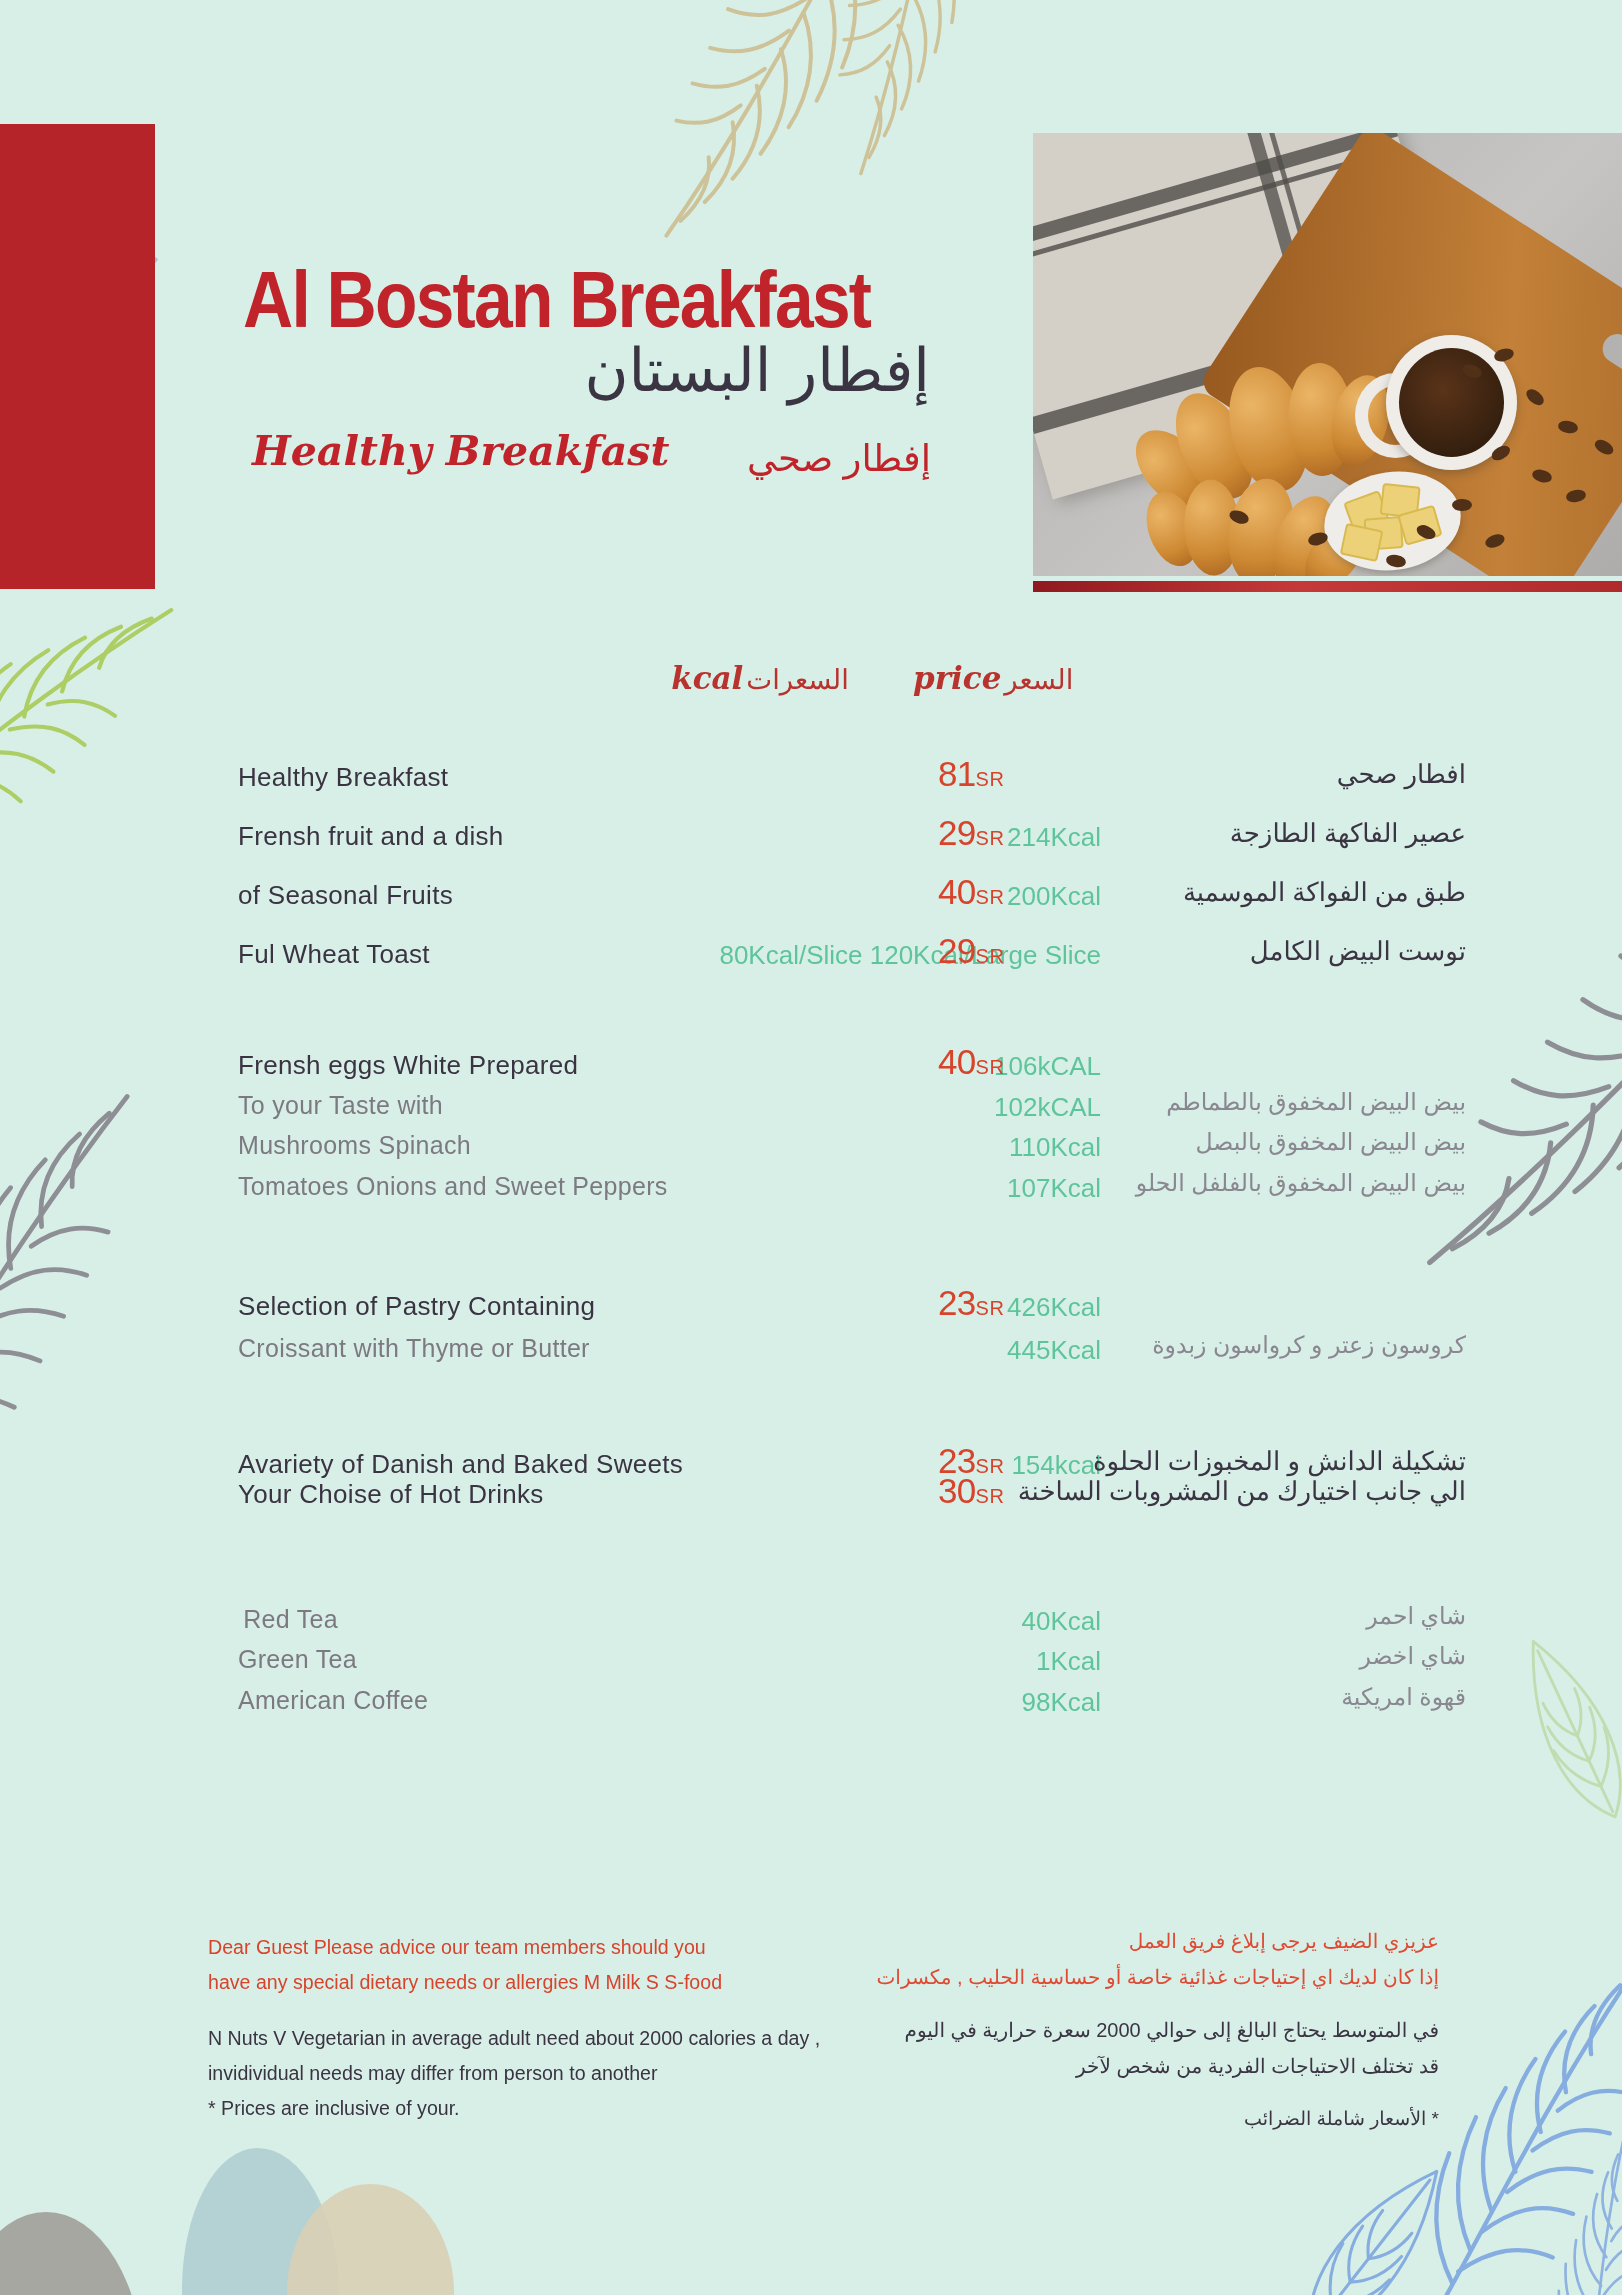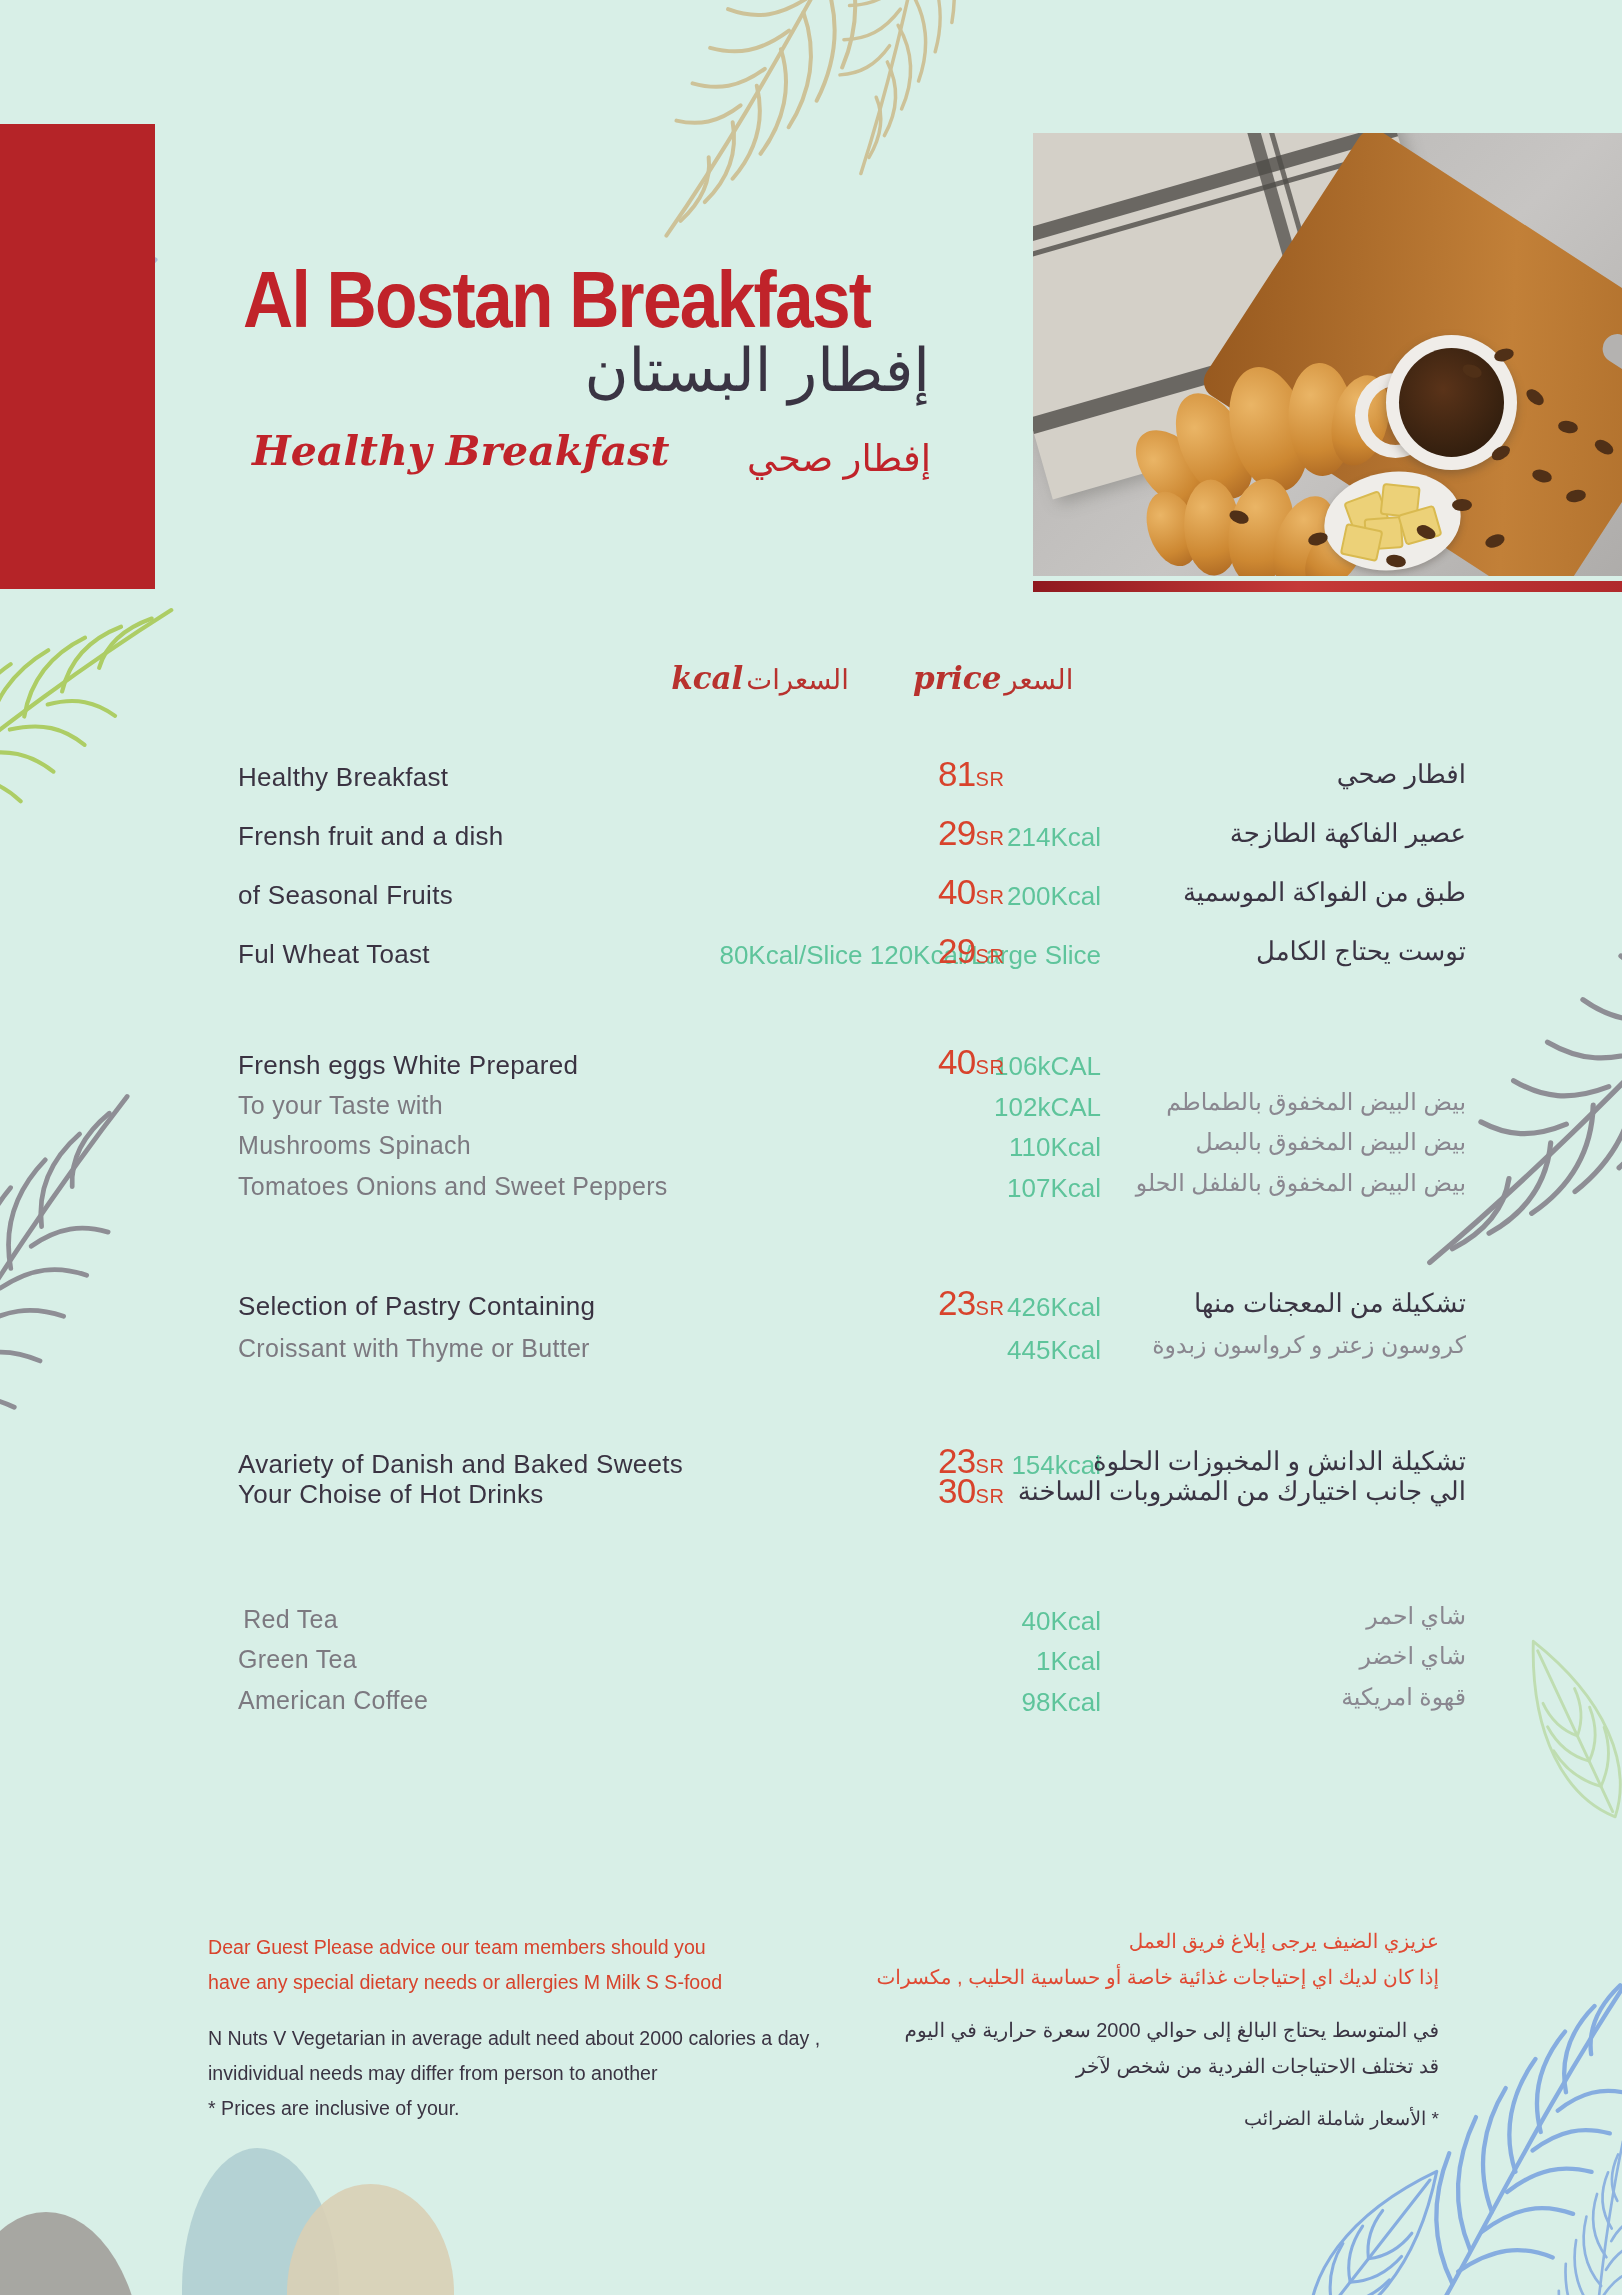--- a/index.html
+++ b/index.html
@@ -270,21 +270,21 @@
   <div class="row main" style="top:877px">
     <span class="en">of Seasonal Fruits</span>
     <span class="kcal">200Kcal</span>
     <span class="price"><span>40</span><span class="sr">SR</span></span>
     <span class="ar">طبق من الفواكة الموسمية</span>
   </div>
   <div class="row main" style="top:936px">
     <span class="en">Ful Wheat Toast</span>
     <span class="kcal">80Kcal/Slice 120Kcal/Large Slice</span>
     <span class="price"><span>29</span><span class="sr">SR</span></span>
-    <span class="ar">توست يحتاج الكامل</span>
+    <span class="ar">توست البيض الكامل</span>
   </div>
 
   <div class="row main" style="top:1047px">
     <span class="en">Frensh eggs White Prepared</span>
     <span class="kcal">106kCAL</span>
     <span class="price"><span>40</span><span class="sr">SR</span></span>
   </div>
   <div class="row sub" style="top:1088px">
     <span class="en">To your Taste with</span>
     <span class="kcal">102kCAL</span>
@@ -298,21 +298,20 @@
   <div class="row sub" style="top:1169px">
     <span class="en">Tomatoes Onions and Sweet Peppers</span>
     <span class="kcal">107Kcal</span>
     <span class="ar">بيض البيض المخفوق بالفلفل الحلو</span>
   </div>
 
   <div class="row main" style="top:1288px">
     <span class="en">Selection of Pastry Containing</span>
     <span class="kcal">426Kcal</span>
     <span class="price"><span>23</span><span class="sr">SR</span></span>
-    <span class="ar">تشكيلة من المعجنات منها</span>
   </div>
   <div class="row sub" style="top:1331px">
     <span class="en">Croissant with Thyme or Butter</span>
     <span class="kcal">445Kcal</span>
     <span class="ar">كروسون زعتر و كرواسون زبدوة</span>
   </div>
 
   <div class="row main" style="top:1446px">
     <span class="en">Avariety of Danish and Baked Sweets</span>
     <span class="kcal">154kcal</span>

